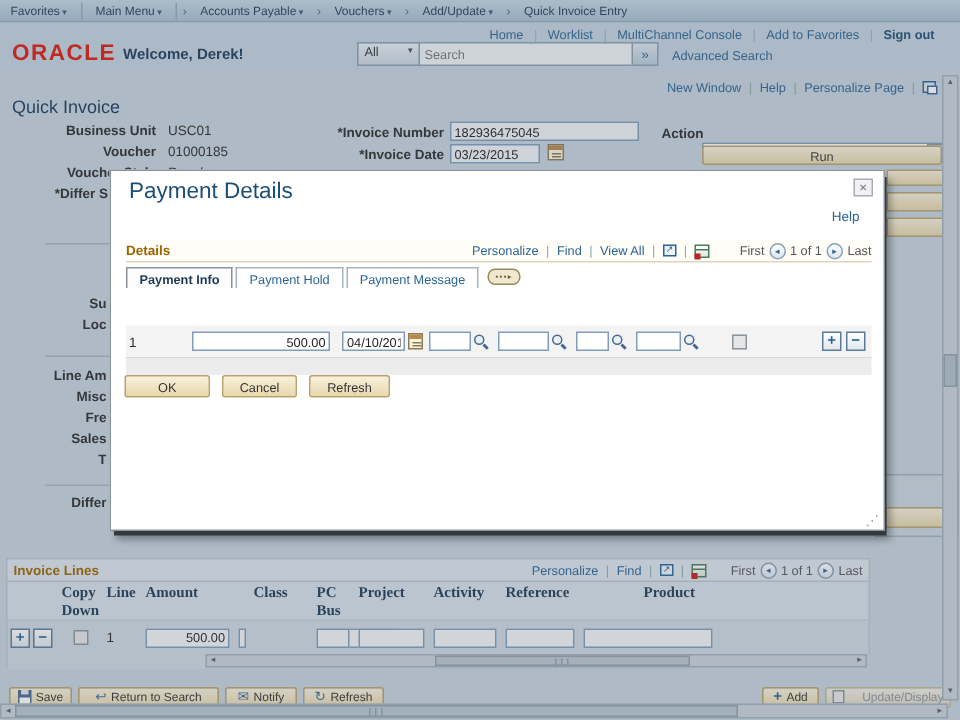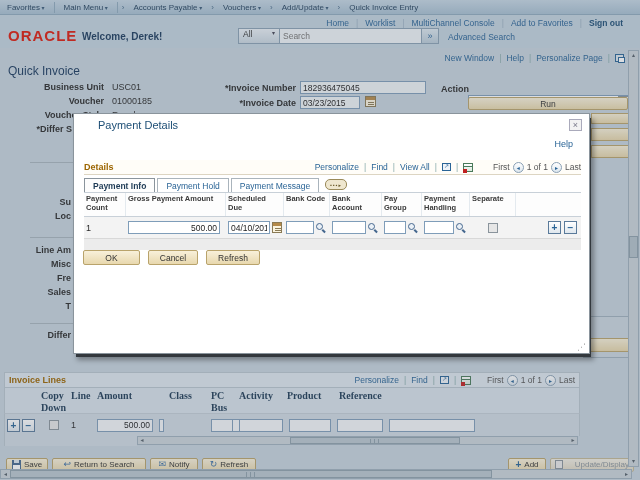--- a/index.html
+++ b/index.html
@@ -93,21 +93,21 @@
     color:#2a6496; font-size:10px; font-weight:bold; line-height:11px; text-align:center; cursor:pointer; }
   .chk { width:10px; height:10px; border:1px solid #8a949c; background:#e6e6e6; display:inline-block; }
   .showtabs-icon { width:22px; height:11px; border:1px solid #9a8a5a; border-radius:5px; background:#efe7cf;
     font-size:5px; color:#6a5a2a; display:inline-flex; align-items:center; justify-content:center; letter-spacing:1px; }
   .showtabs-icon::after { content:"▪▪▪▸"; }
 
   
   .dim { left:0; top:0; width:640px; height:480px; background:rgba(92,102,112,0.22); z-index:40; }
   .modal { left:73px; top:113px; width:517px; height:241px; background:#fff; z-index:50;
     border:1px solid #8a949c; box-shadow:2px 4px 0 -1px #33383d, 4px 6px 5px rgba(0,0,0,0.35); }
-  .m-title { position:absolute; left:24px; top:5px; font-size:11px; color:#1d4e75; }
+  .m-title { position:absolute; left:12px; top:5px; font-size:15px; color:#1d4e75; }
   .m-close { position:absolute; right:7px; top:5px; width:13px; height:12px; border:1px solid #aab; background:#f2f2f2;
     color:#778; font-size:9px; line-height:10px; text-align:center; cursor:pointer; }
   .m-help { position:absolute; right:16px; top:25px; font-size:9px; }
   .m-sec { position:absolute; left:10px; top:46px; width:497px; height:15px; background:#fffdf8;
     border-bottom:1px solid #ddd5c2; display:flex; align-items:center; }
   .sec-title { font-weight:bold; color:#9c6500; font-size:9px; }
   .sec-right { margin-left:auto; display:flex; align-items:center; gap:3px; font-size:8.5px; }
   .gray { color:#555; }
   .m-tabs { position:absolute; left:10px; top:63px; height:15px; display:flex; align-items:flex-end; gap:2px; }
   .tab { border:1px solid #aab4bc; border-bottom:none; background:#fff; padding:2px 8px 1px 8px;
@@ -278,23 +278,24 @@
       </span>
     </div>
     <div class="il-head">
       <div class="ih-cell" style="width:34px;"></div>
       <div class="ih-cell" style="width:30px;">Copy Down</div>
       <div class="ih-cell" style="width:26px;">Line</div>
       <div class="ih-cell" style="width:62px;">Amount</div>
       <div class="ih-cell" style="width:10px;"></div>
       <div class="ih-cell" style="width:42px;">Class</div>
       <div class="ih-cell" style="width:28px;">PC Bus Unit</div>
+      <div class="ih-cell" style="width:50px;">Project</div>
       <div class="ih-cell" style="width:48px;">Activity</div>
+      <div class="ih-cell" style="width:92px;">Reference</div>
       <div class="ih-cell" style="width:52px;">Product</div>
-      <div class="ih-cell" style="width:92px;">Reference</div>
     </div>
     <div class="il-row">
       <div class="mr-cell" style="width:34px;">
         <div class="rowbtn">+</div>
         <div class="rowbtn">−</div>
       </div>
       <div class="mr-cell" style="width:30px;justify-content:center;">
           <span class="chk"></span>
         </div>
       <div class="mr-cell val" style="width:26px;">1</div>
@@ -405,31 +406,20 @@
       </span>
     </div>
 
     <div class="m-tabs">
       <div class="tab active">Payment Info</div>
       <div class="tab">Payment Hold</div>
       <div class="tab">Payment Message</div>
       <span class="showtabs-icon" style="margin-left:4px;margin-bottom:2px;"></span>
     </div>
 
-    <div class="m-grid-head">
-      <div class="mh-cell" style="width:42px;">Payment Count</div>
-      <div class="mh-cell" style="width:100px;">Gross Payment Amount</div>
-      <div class="mh-cell" style="width:58px;">Scheduled Due</div>
-      <div class="mh-cell" style="width:46px;">Bank Code</div>
-      <div class="mh-cell" style="width:52px;">Bank Account</div>
-      <div class="mh-cell" style="width:40px;">Pay Group</div>
-      <div class="mh-cell" style="width:48px;">Payment Handling</div>
-      <div class="mh-cell" style="width:46px;">Separate</div>
-      <div class="mh-cell" style="flex:1;border-right:none;"></div>
-    </div>
 
     <div class="m-row">
       <div class="mr-cell val" style="width:42px;">1</div>
       <div class="mr-cell" style="width:100px;">
           <input class="fld" style="width: 92px; text-align: right;" value="500.00">
         </div>
       <div class="mr-cell" style="width:58px;">
         <input class="fld" style="width: 42px;" value="04/10/2015">
         <span class="cal-icon"></span>
       </div>

